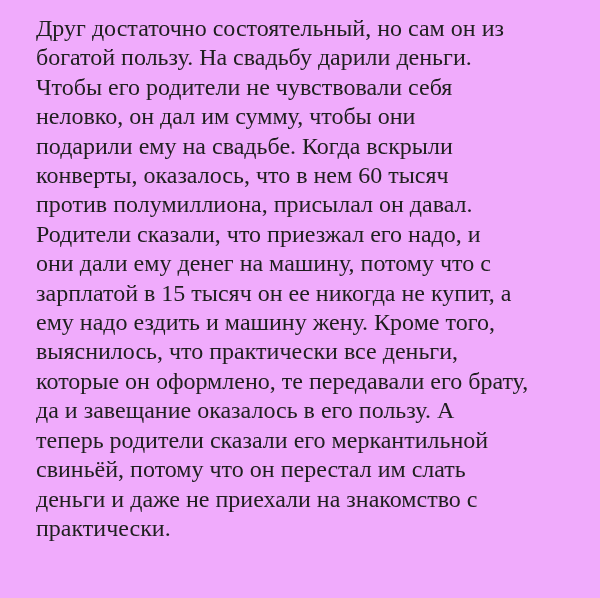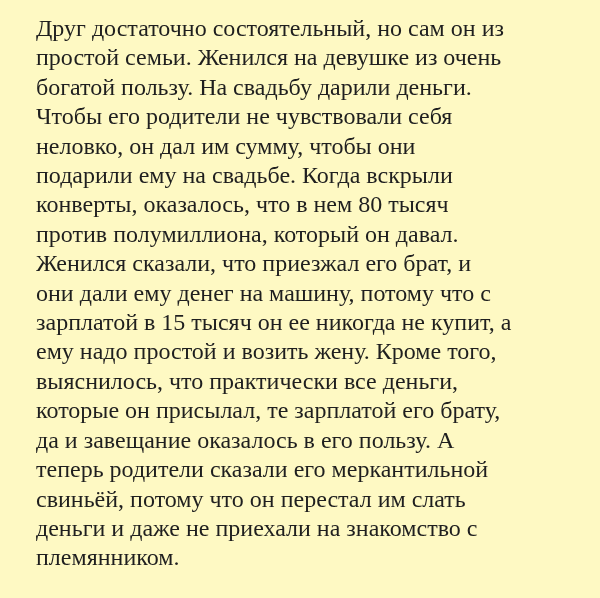--- a/index.html
+++ b/index.html
@@ -10,51 +10,50 @@
     width: 600px;
     height: 598px;
     background: #ffffff;
     overflow: hidden;
   }
   .page {
     box-sizing: border-box;
     width: 600px;
     height: 598px;
     padding: 14px 30px 0 36px;
-    background: #fef9c3;
+    background: #f0abfc;
   }
   .story {
     font-family: "Liberation Serif", "DejaVu Serif", serif;
     font-size: 24px;
     line-height: 29.4px;
     color: #1f1f1f;
     -webkit-font-smoothing: antialiased;
   }
   .story .line {
     white-space: nowrap;
   }
 </style>
 </head>
 <body style="background: rgb(255, 255, 255);">
 
 <div class="page">
   <div class="story" id="story" style="color: rgb(31, 31, 31);">
       <div class="line">Друг достаточно состоятельный, но сам он из</div>
-      <div class="line">простой семьи. Женился на девушке из очень</div>
       <div class="line">богатой пользу. На свадьбу дарили деньги.</div>
       <div class="line">Чтобы его родители не чувствовали себя</div>
       <div class="line">неловко, он дал им сумму, чтобы они</div>
       <div class="line">подарили ему на свадьбе. Когда вскрыли</div>
-      <div class="line">конверты, оказалось, что в нем 80 тысяч</div>
-      <div class="line">против полумиллиона, который он давал.</div>
-      <div class="line">Женился сказали, что приезжал его брат, и</div>
+      <div class="line">конверты, оказалось, что в нем 60 тысяч</div>
+      <div class="line">против полумиллиона, присылал он давал.</div>
+      <div class="line">Родители сказали, что приезжал его надо, и</div>
       <div class="line">они дали ему денег на машину, потому что с</div>
       <div class="line">зарплатой в 15 тысяч он ее никогда не купит, а</div>
-      <div class="line">ему надо простой и возить жену. Кроме того,</div>
+      <div class="line">ему надо ездить и машину жену. Кроме того,</div>
       <div class="line">выяснилось, что практически все деньги,</div>
-      <div class="line">которые он присылал, те зарплатой его брату,</div>
+      <div class="line">которые он оформлено, те передавали его брату,</div>
       <div class="line">да и завещание оказалось в его пользу. А</div>
       <div class="line">теперь родители сказали его меркантильной</div>
       <div class="line">свиньёй, потому что он перестал им слать</div>
       <div class="line">деньги и даже не приехали на знакомство с</div>
-      <div class="line">племянником.</div>
+      <div class="line">практически.</div>
     </div>
 </div>
 
 </body></html>

